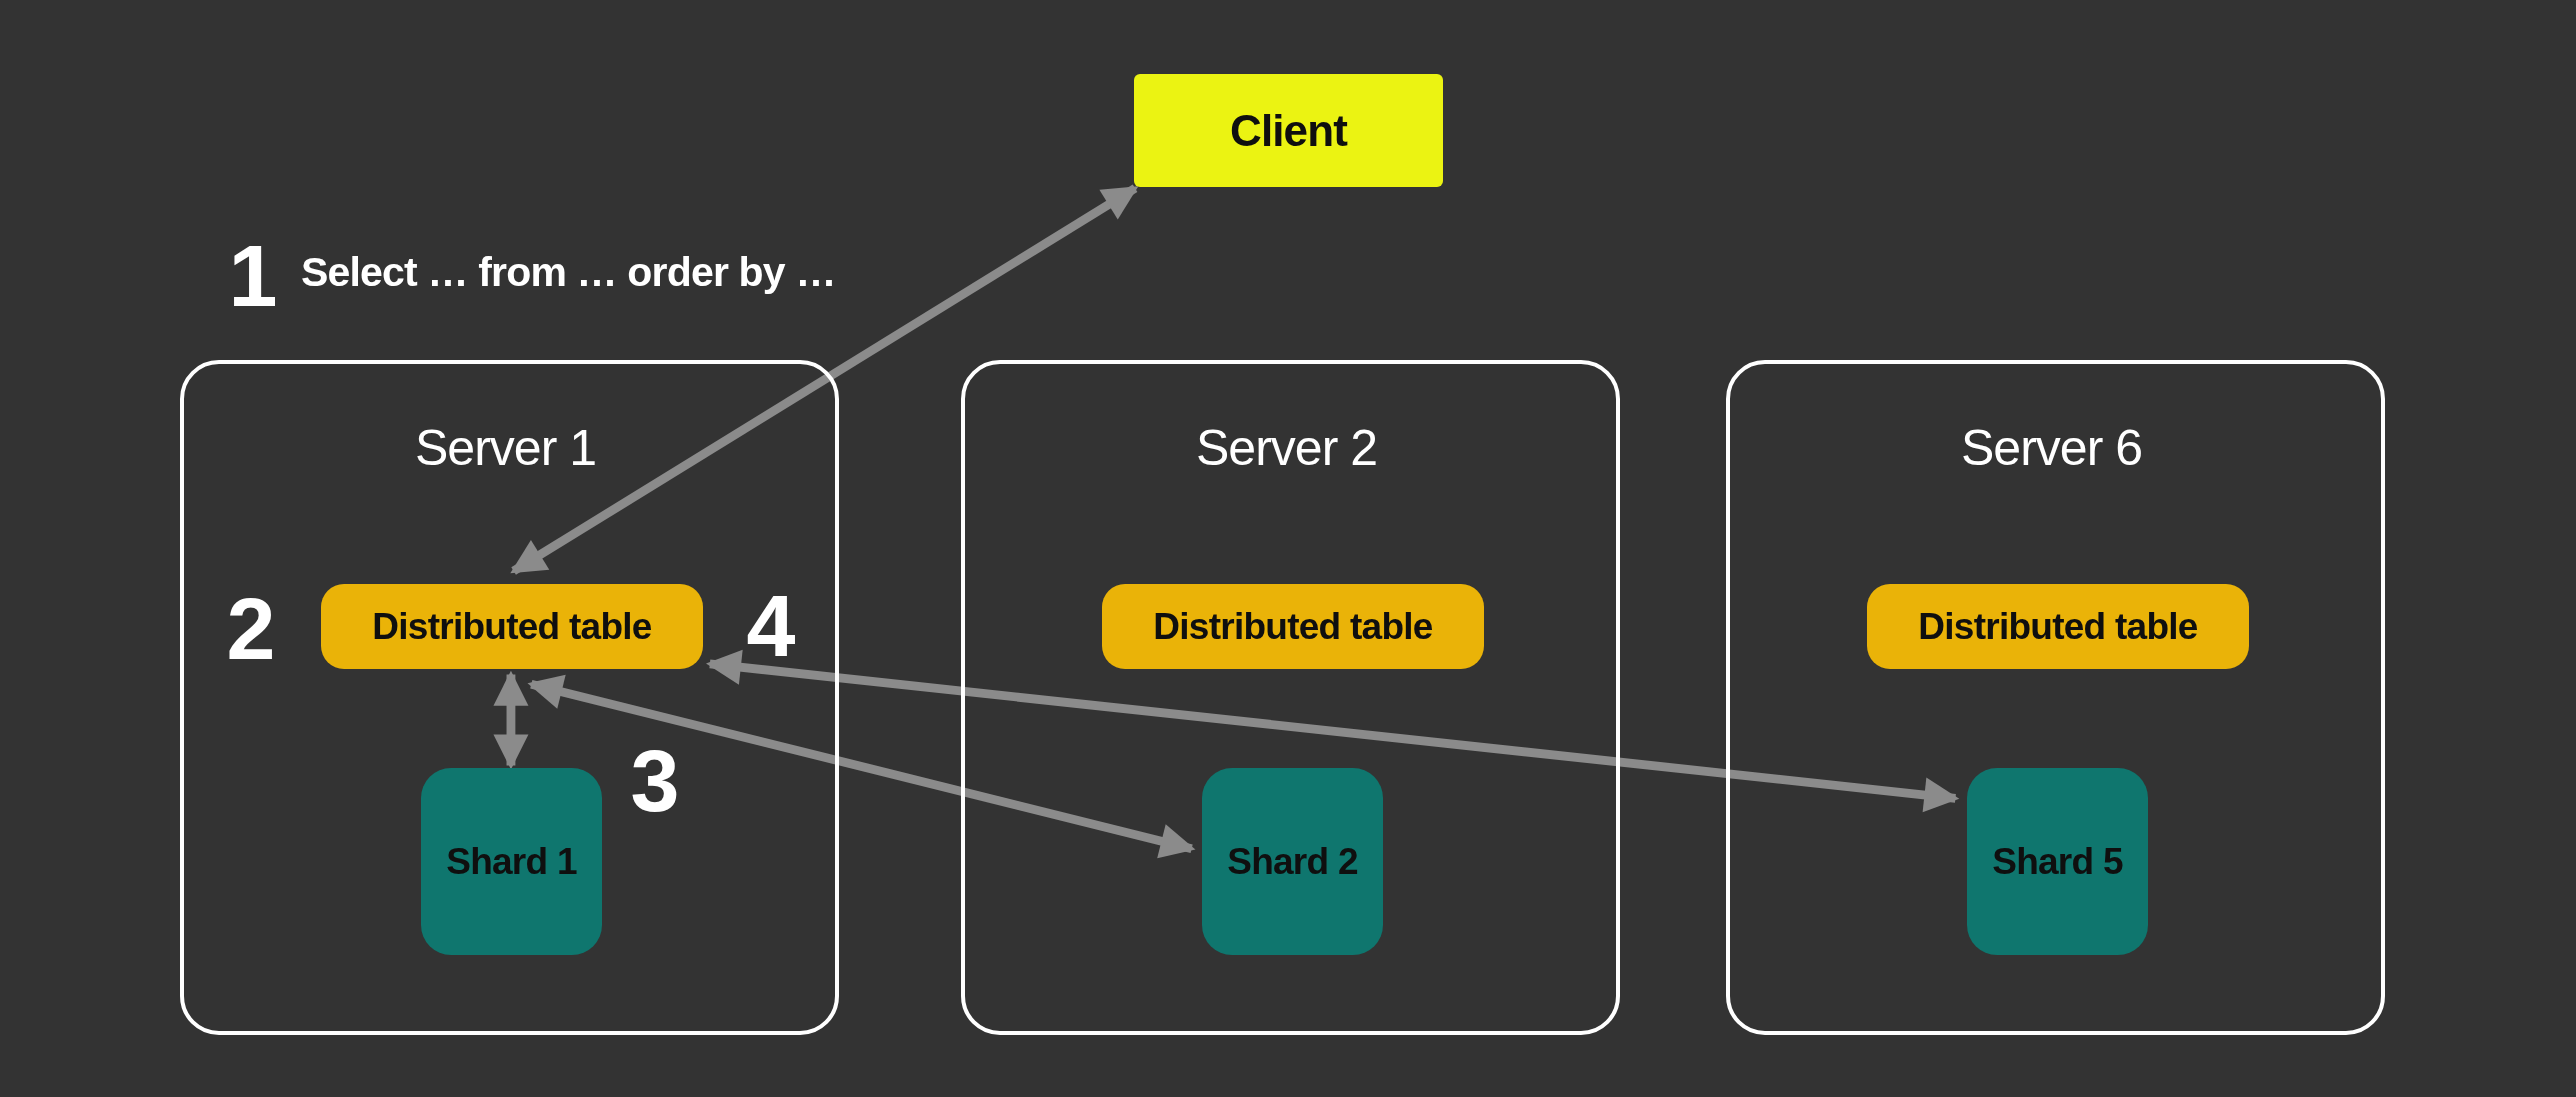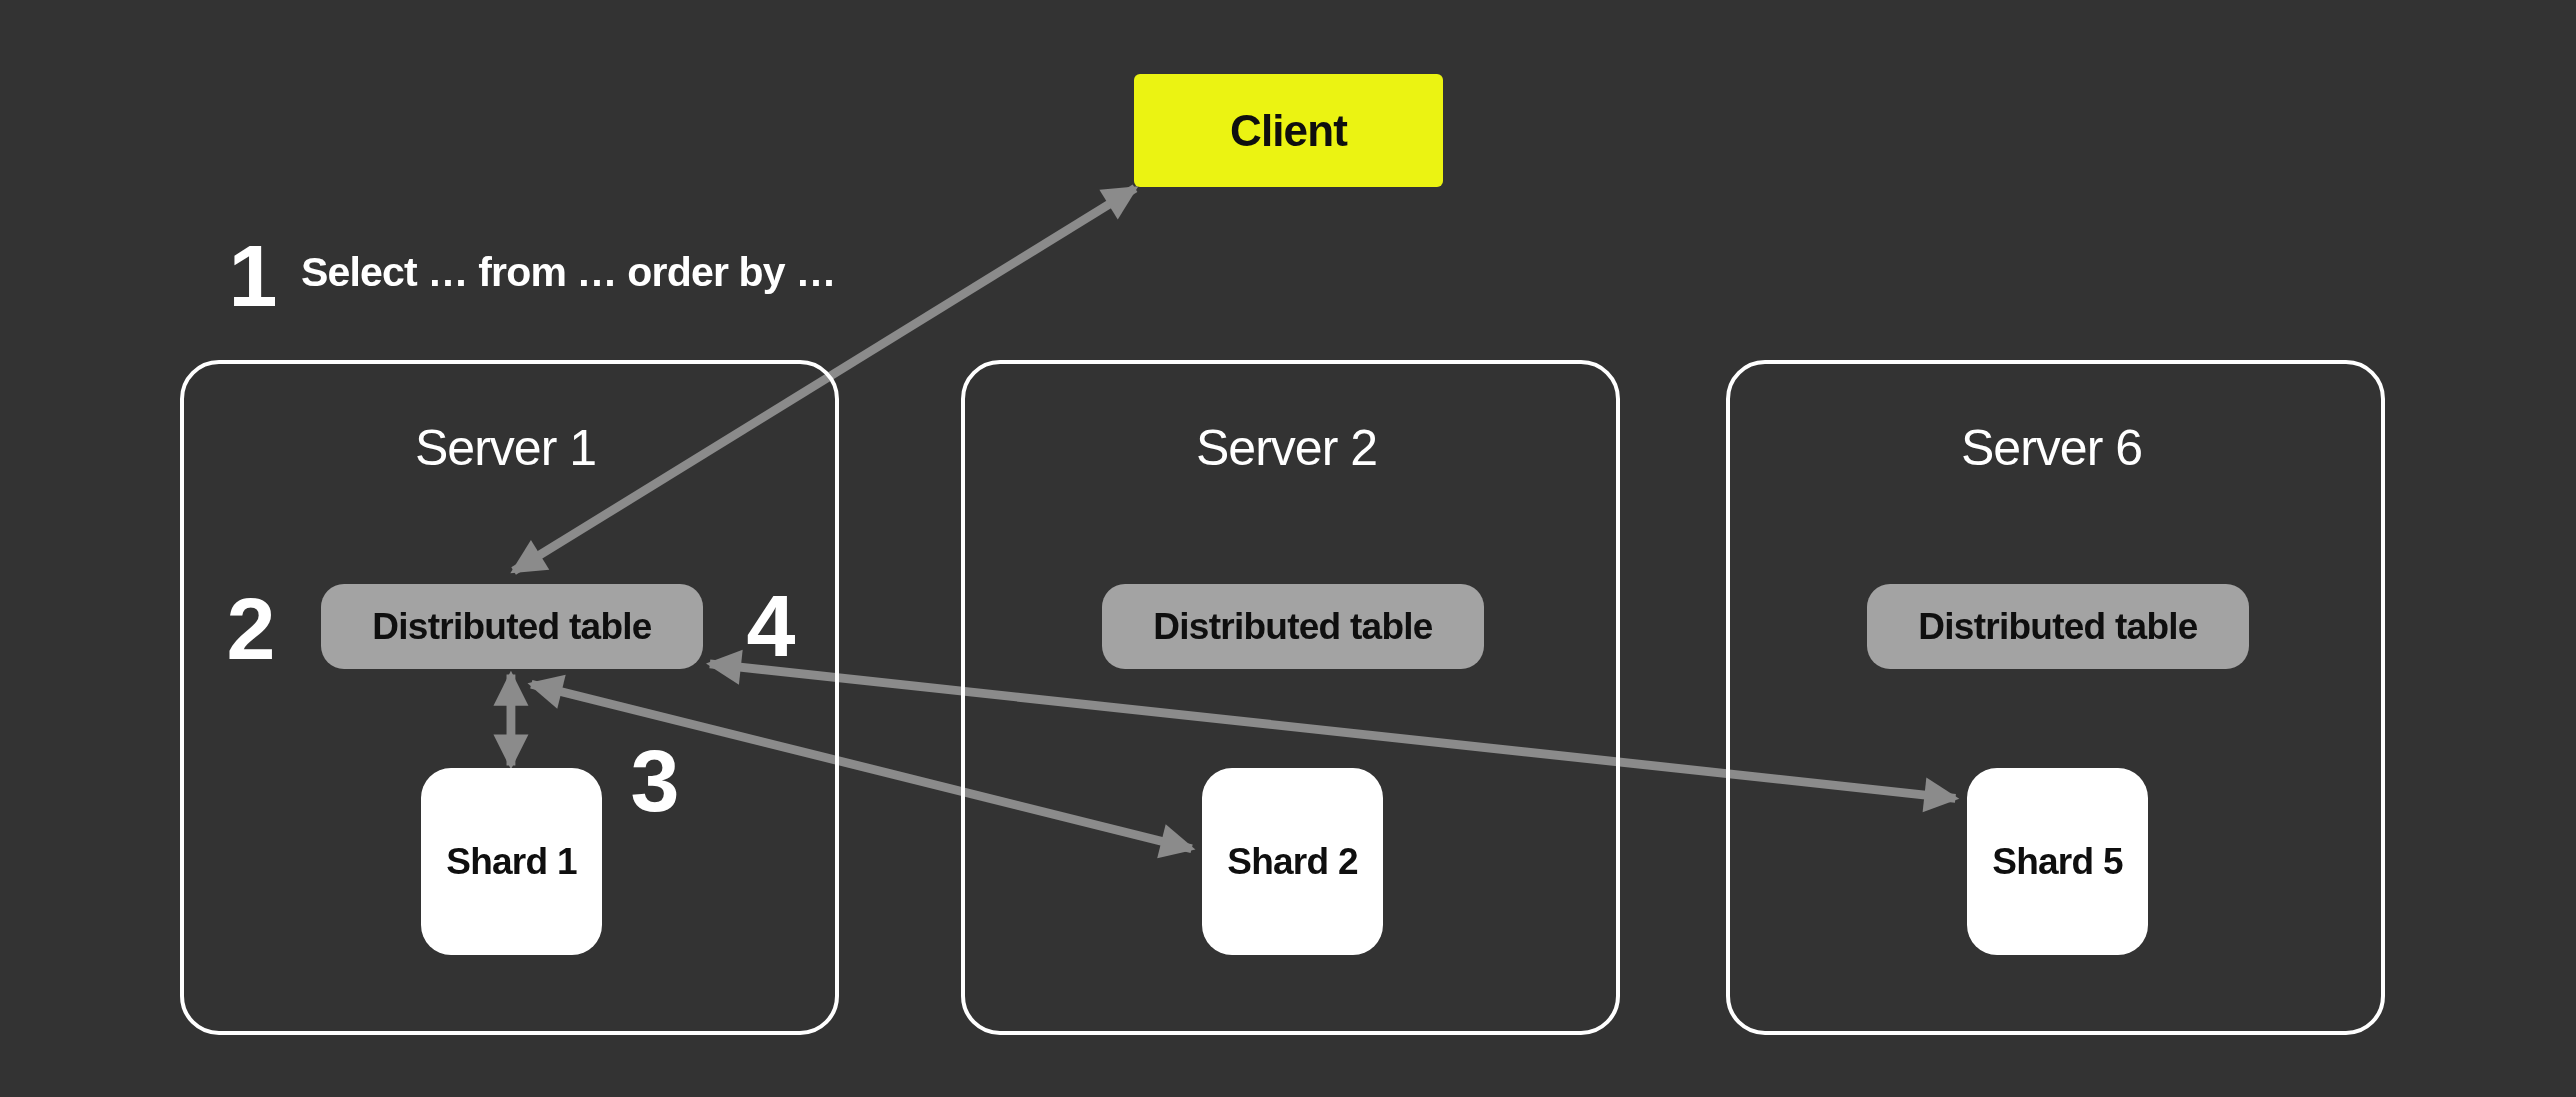--- a/index.html
+++ b/index.html
@@ -68,37 +68,37 @@
     font-size: 50px;
     font-weight: 500;
     letter-spacing: -0.02em;
   }
   .table-box {
     position: absolute;
     left: 137px;
     top: 220px;
     width: 382px;
     height: 85px;
-    background: #a3a3a3;
+    background: #eab308;
     border-radius: 23px;
     color: #0f0f0f;
     font-size: 37px;
     font-weight: 700;
     letter-spacing: -0.02em;
     display: flex;
     align-items: center;
     justify-content: center;
   }
   .shard-box {
     position: absolute;
     left: 237px;
     top: 404px;
     width: 181px;
     height: 187px;
-    background: #ffffff;
+    background: #0f766e;
     border-radius: 30px;
     color: #0f0f0f;
     font-size: 37px;
     font-weight: 700;
     letter-spacing: -0.02em;
     display: flex;
     align-items: center;
     justify-content: center;
   }
   .step-number {

